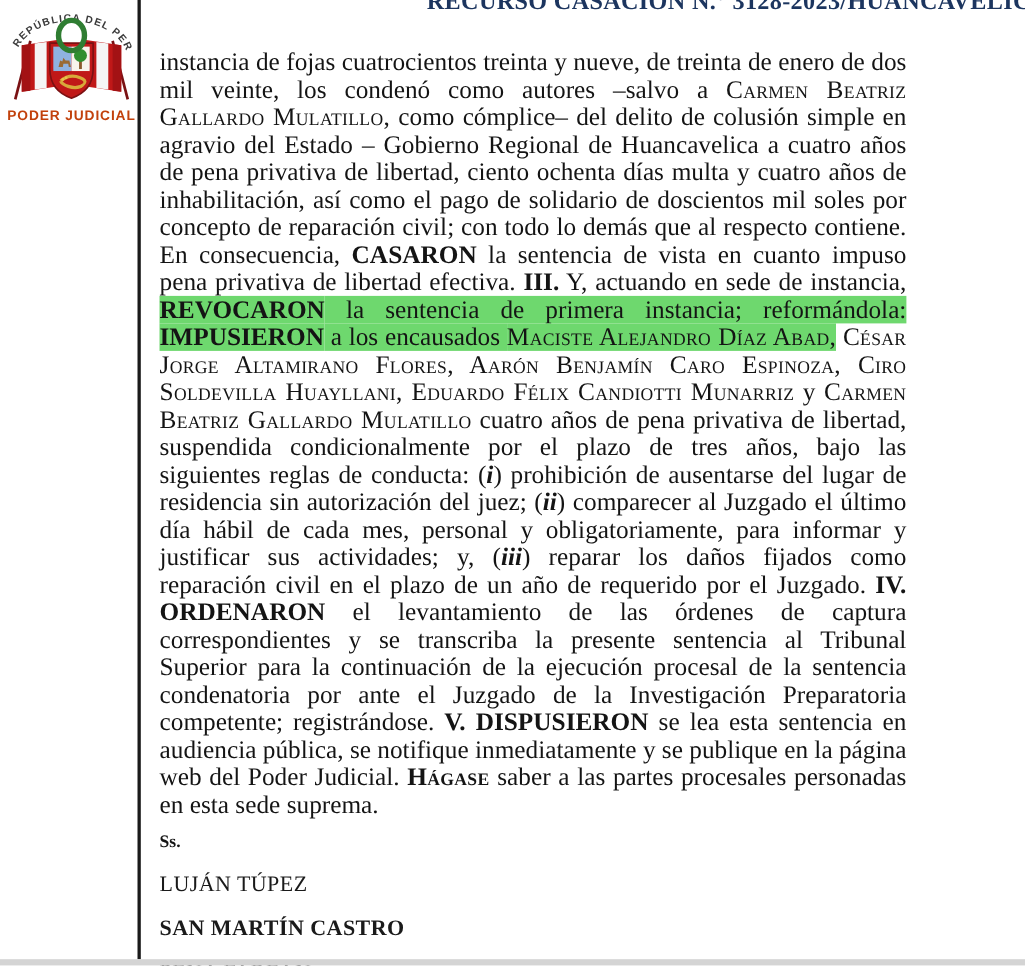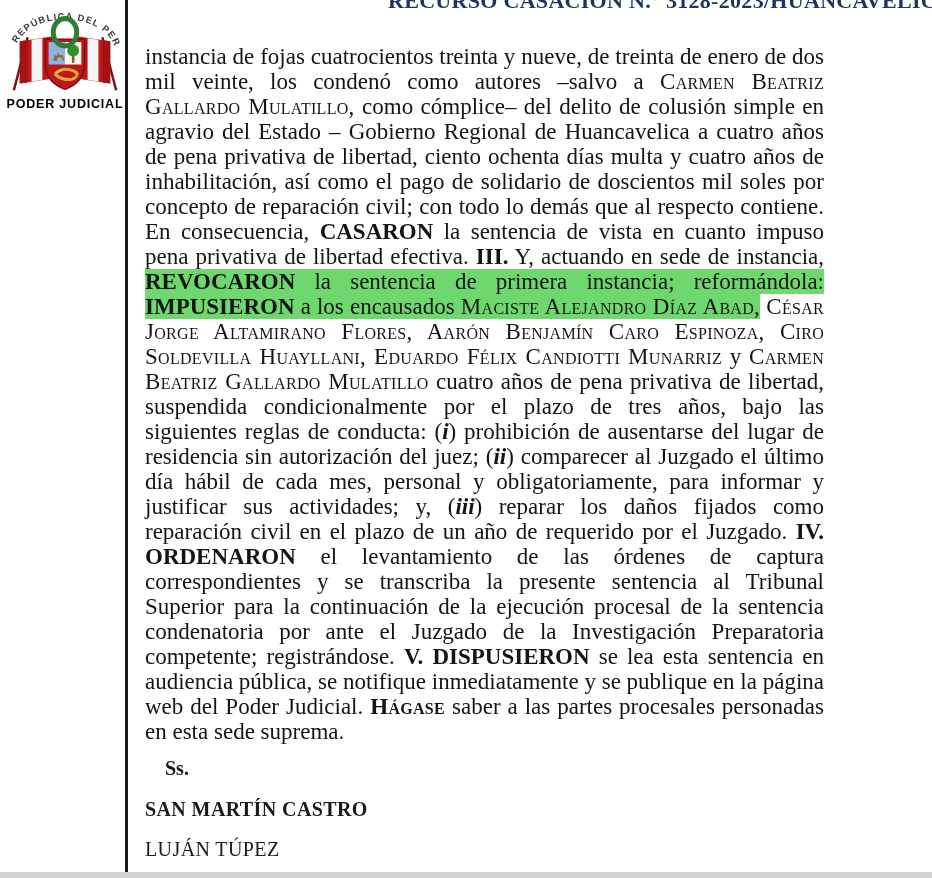--- a/index.html
+++ b/index.html
@@ -38,21 +38,21 @@
     left: 5px; top: 3px;
     width: 120px;
     text-align: center;
   }
   .logo-caption {
     margin-top: -2px;
     font-family: "Liberation Sans", sans-serif;
     font-size: 12.5px;
     font-weight: bold;
     letter-spacing: 0.8px;
-    color: #000000;
+    color: #c2410c;
     white-space: nowrap;
   }
   .content {
     position: absolute;
     left: 145px; top: 44px;
     width: 679px;
   }
   .body-par {
     margin: 0;
     font-size: 23px;
@@ -60,23 +60,22 @@
     text-align: justify;
     color: #141414;
   }
   .sc { font-variant: small-caps; letter-spacing: 0.3px; }
   .b  { font-weight: bold; }
   .bi { font-weight: bold; font-style: italic; }
   .hl { background: var(--hl, #6ed86e); }
   .ss {
     margin-top: 13px;
     font-weight: bold;
-    font-size: 20px;
+    font-size: 16px;
     color: #141414;
-    margin-left: 20px;
   }
   .sig-name {
     margin-top: 18px;
     font-size: 20px;
     line-height: 22px;
     letter-spacing: 0.4px;
     color: #1a1a1a;
   }
   .sig-name.b { font-weight: bold; }
 </style>
@@ -137,20 +136,20 @@
   </div>
 
   <div class="vline"></div>
 
   <div class="header-title">RECURSO CASACIÓN N.° 3128-2023/HUANCAVELICA</div>
 
   <div class="content">
     <p class="body-par"><span class="">instancia de fojas cuatrocientos treinta y nueve, de treinta de enero de dos mil veinte, los condenó como autores –salvo a </span><span class="sc">Carmen Beatriz Gallardo Mulatillo,</span><span class=""> como cómplice– del delito de colusión simple en agravio del Estado – Gobierno Regional de Huancavelica a cuatro años de pena privativa de libertad, ciento ochenta días multa y cuatro años de inhabilitación, así como el pago de solidario de doscientos mil soles por concepto de reparación civil; con todo lo demás que al respecto contiene. En consecuencia, </span><span class="b">CASARON</span><span class=""> la sentencia de vista en cuanto impuso pena privativa de libertad efectiva. </span><span class="b">III.</span><span class=""> Y, actuando en sede de instancia, </span><span class="b hl">REVOCARON</span><span class="hl"> la sentencia de primera instancia; reformándola: </span><span class="b hl">IMPUSIERON</span><span class="hl"> a los encausados </span><span class="sc hl">Maciste Alejandro Díaz Abad,</span><span class=""> </span><span class="sc">César Jorge Altamirano Flores, Aarón Benjamín Caro Espinoza, Ciro Soldevilla Huayllani, Eduardo Félix Candiotti Munarriz</span><span class=""> y </span><span class="sc">Carmen Beatriz Gallardo Mulatillo</span><span class=""> cuatro años de pena privativa de libertad, suspendida condicionalmente por el plazo de tres años, bajo las siguientes reglas de conducta: (</span><span class="bi">i</span><span class="">) prohibición de ausentarse del lugar de residencia sin autorización del juez; (</span><span class="bi">ii</span><span class="">) comparecer al Juzgado el último día hábil de cada mes, personal y obligatoriamente, para informar y justificar sus actividades; y, (</span><span class="bi">iii</span><span class="">) reparar los daños fijados como reparación civil en el plazo de un año de requerido por el Juzgado. </span><span class="b">IV. ORDENARON</span><span class=""> el levantamiento de las órdenes de captura correspondientes y se transcriba la presente sentencia al Tribunal Superior para la continuación de la ejecución procesal de la sentencia condenatoria por ante el Juzgado de la Investigación Preparatoria competente; registrándose. </span><span class="b">V. DISPUSIERON</span><span class=""> se lea esta sentencia en audiencia pública, se notifique inmediatamente y se publique en la página web del Poder Judicial. </span><span class="b sc">Hágase</span><span class=""> saber a las partes procesales personadas en esta sede suprema.</span></p>
     <div class="ss">Ss.</div>
     <div id="sig-list">
+        <div class="sig-name">LUJÁN TÚPEZ</div>
         <div class="sig-name b">SAN MARTÍN CASTRO</div>
-        <div class="sig-name">LUJÁN TÚPEZ</div>
         <div class="sig-name">PEÑA FARFÁN</div>
       </div>
   </div>
 
   <div class="bottom-strip"></div>
 </div>
 
 </body></html>

